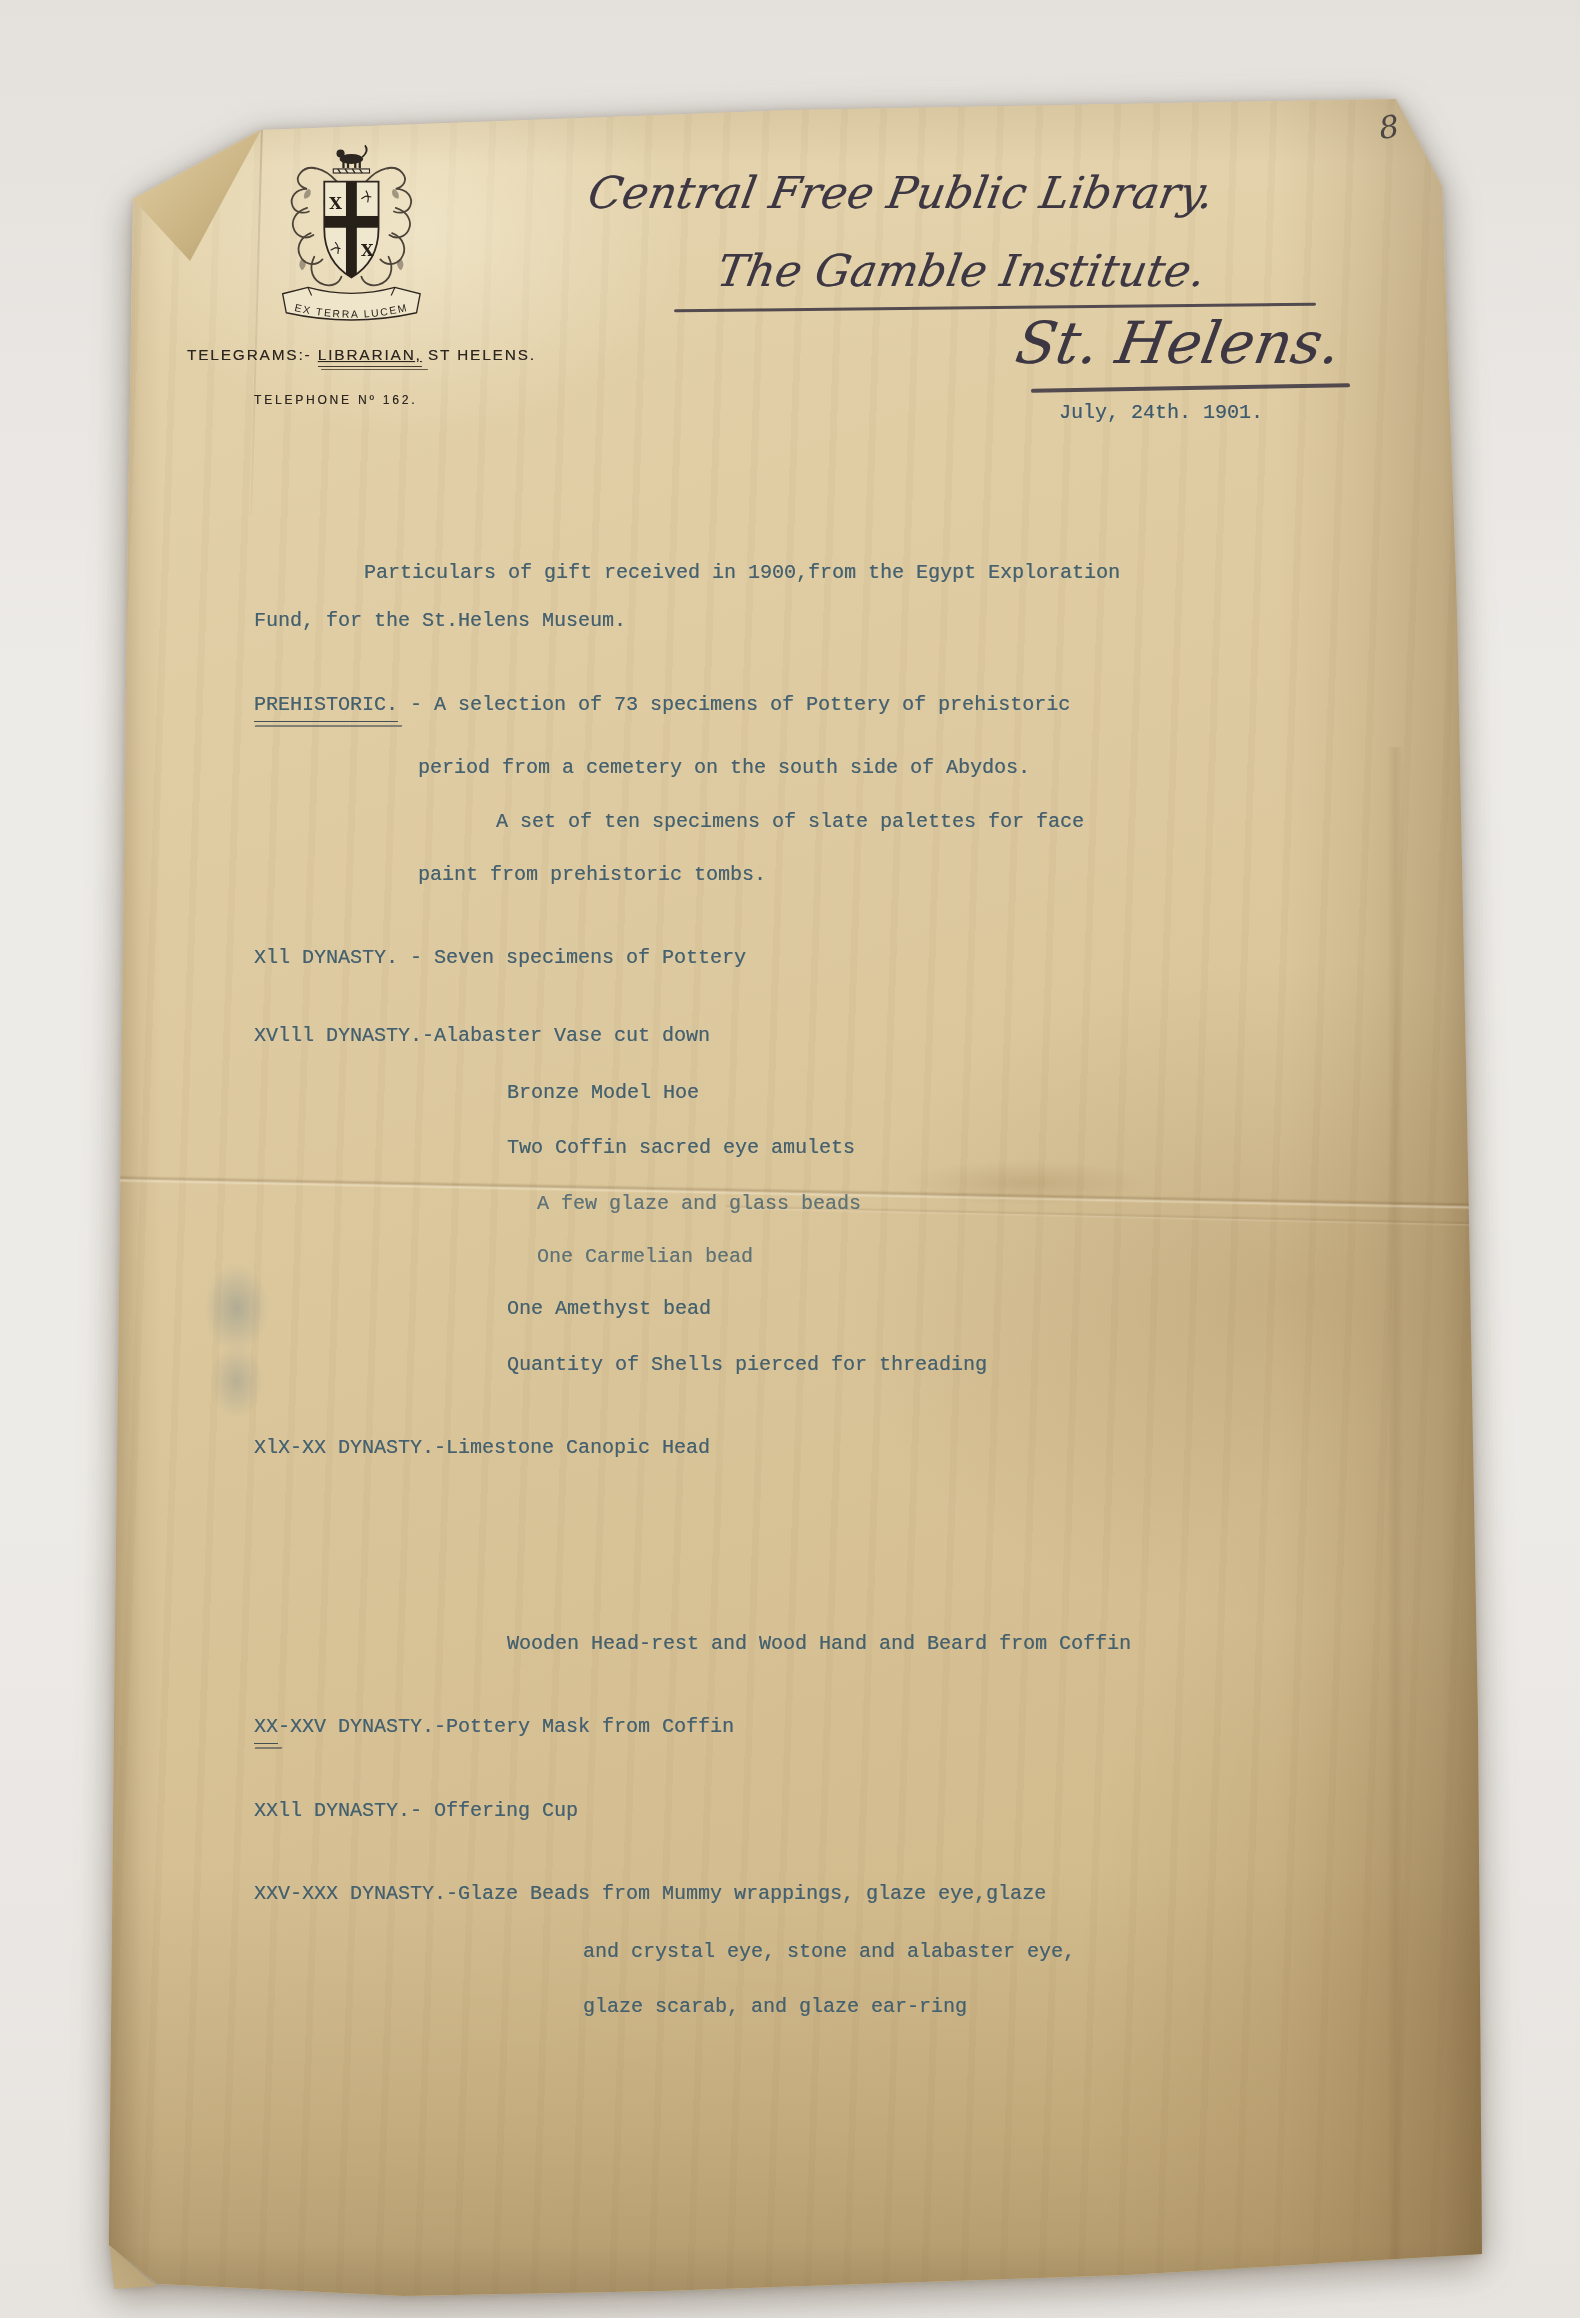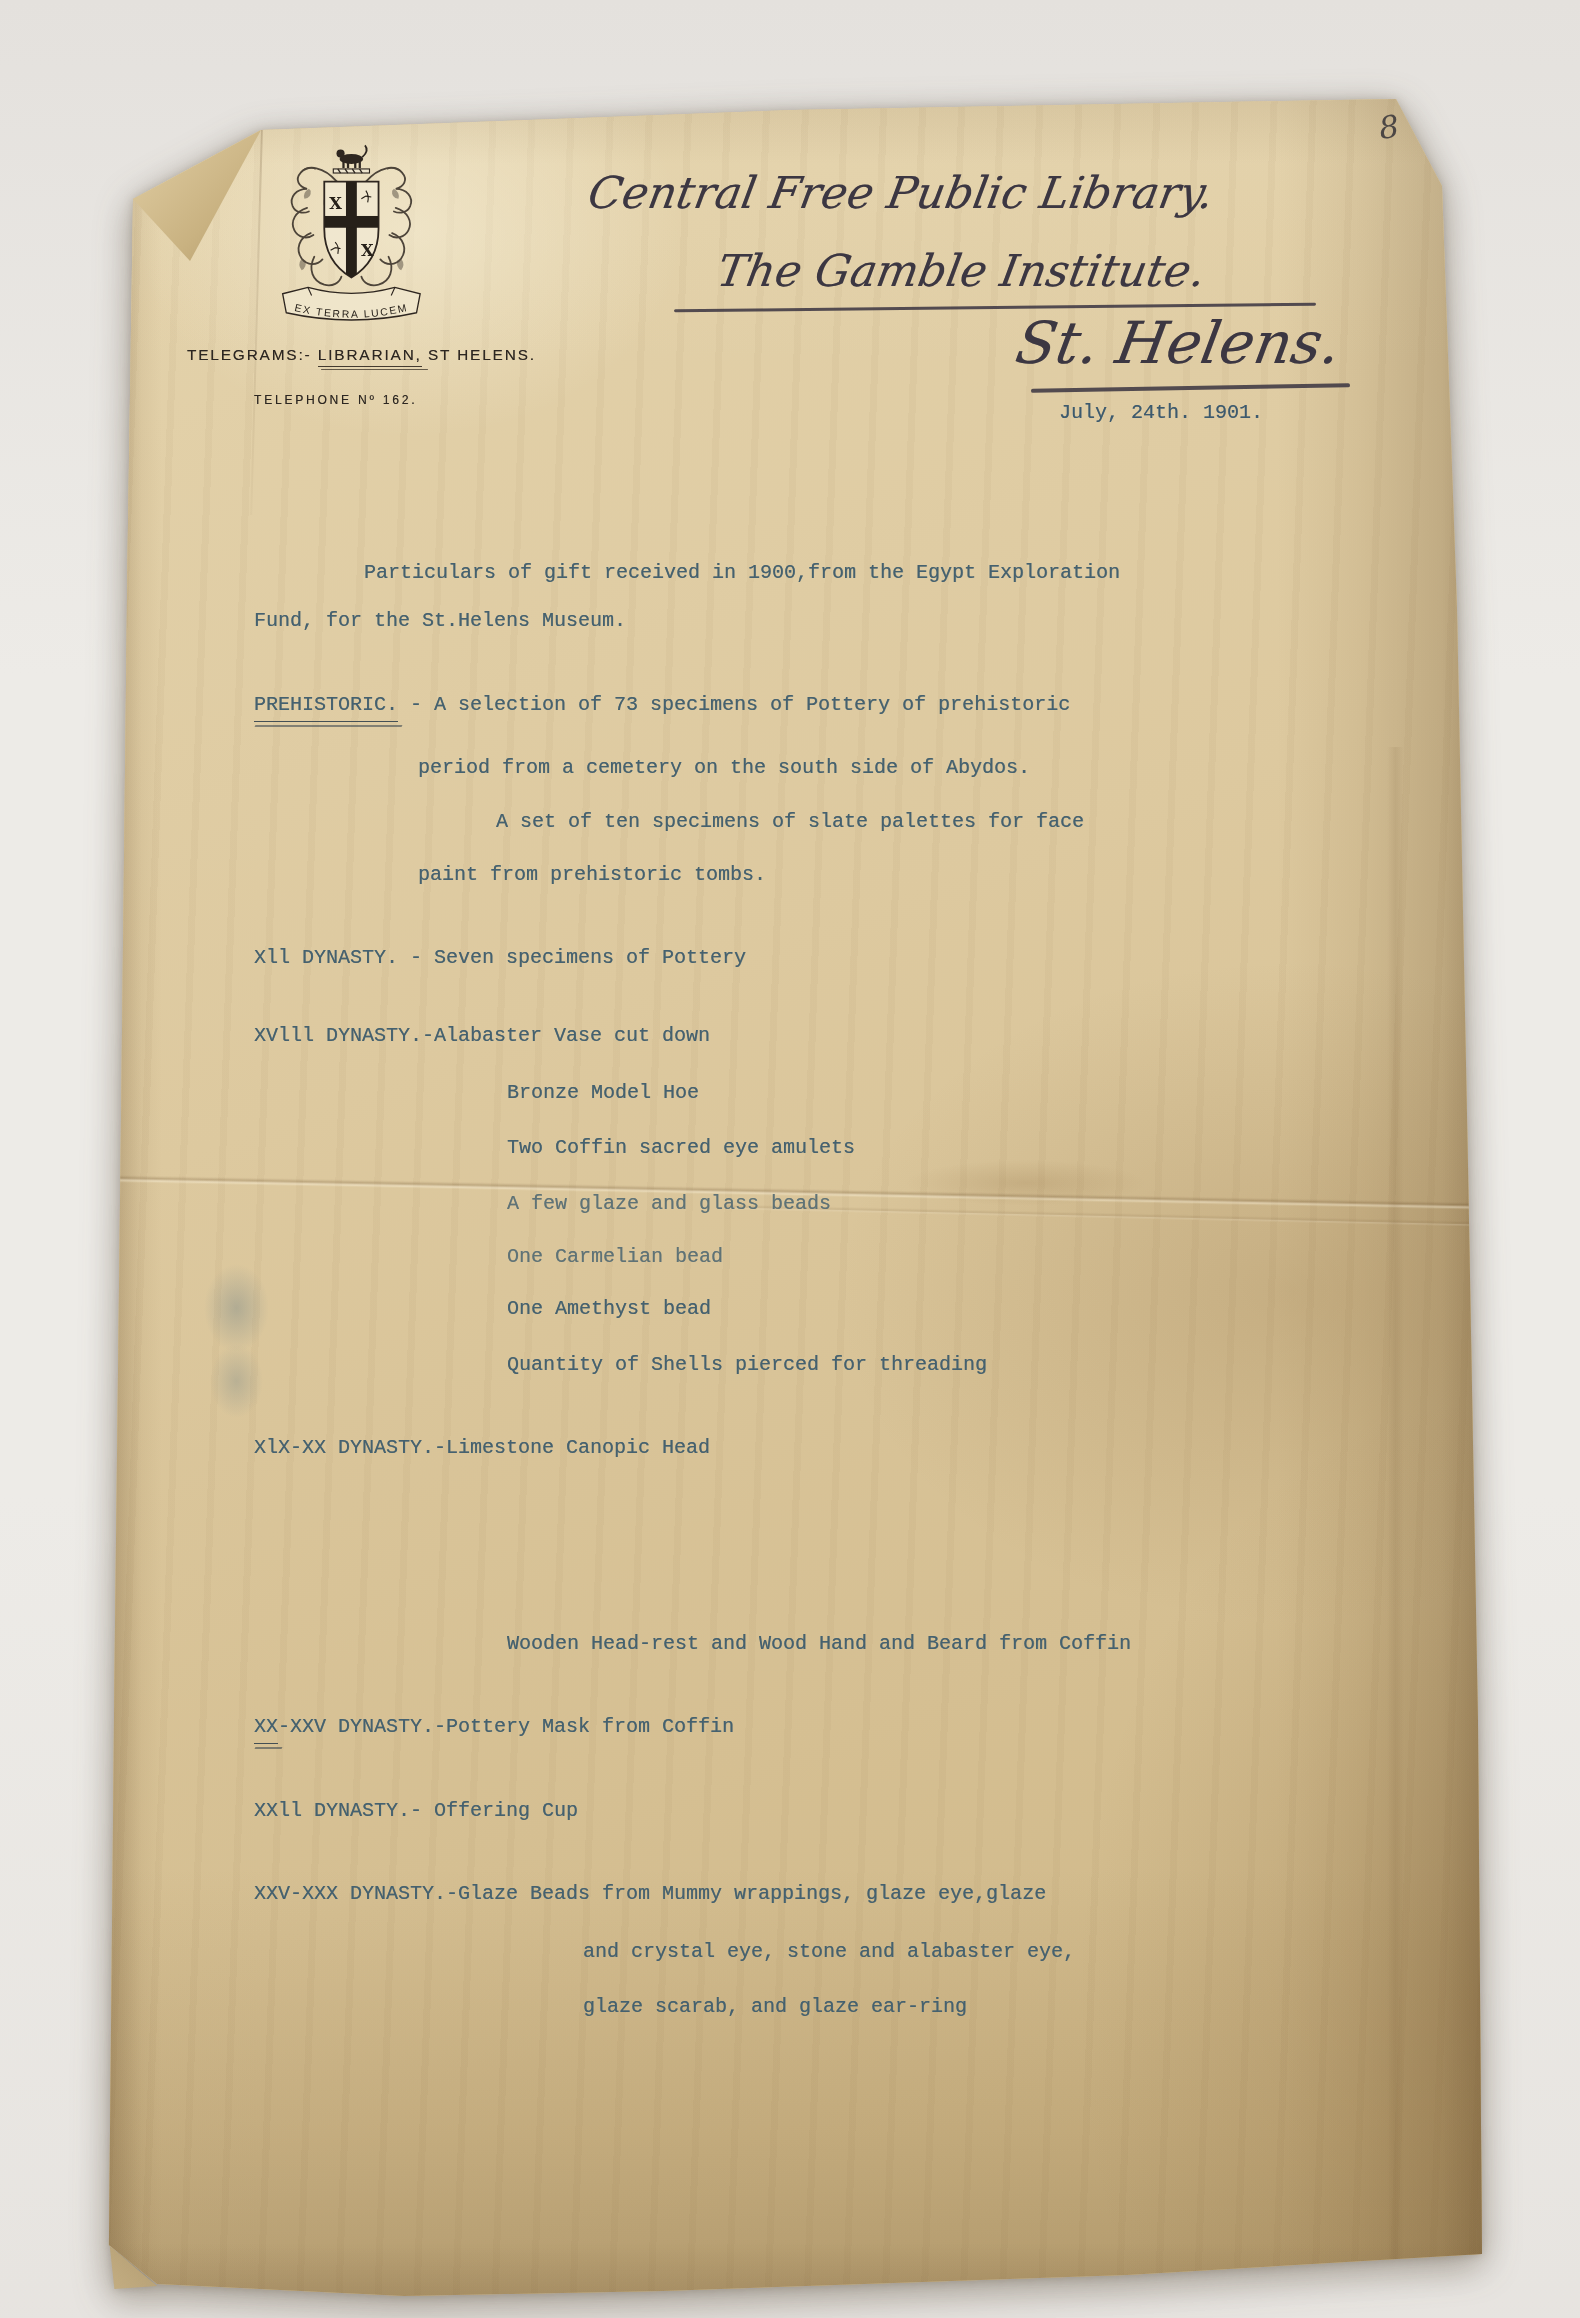--- a/index.html
+++ b/index.html
@@ -44,30 +44,30 @@
   .stain-blue1{left:97px;top:1166px;width:65px;height:88px;
     background:radial-gradient(closest-side,rgba(88,114,128,0.32),transparent);}
   .stain-blue2{left:103px;top:1246px;width:53px;height:74px;opacity:.85;
     background:radial-gradient(closest-side,rgba(88,114,128,0.30),transparent);}
   .stain-brown1{left:798px;top:1062px;width:241px;height:46px;border-radius:40%;
     background:radial-gradient(closest-side,rgba(120,85,40,0.16),transparent);}
 
   .typed{position:absolute;font-family:"Liberation Mono","DejaVu Sans Mono",monospace;
     font-size:20px;line-height:30px;color:#45616f;white-space:pre;
     text-shadow:0.3px 0.4px 0.3px rgba(68,97,111,0.50),-0.1px -0.1px 0.2px rgba(68,97,111,0.22);}
-  .faded{opacity:.82;}
+  .faded{opacity:.82;margin-left:30px;}
   .dblu2{position:relative;display:inline-block;border-bottom:1.9px solid rgba(52,66,76,0.9);padding-bottom:1.4px;}
   .dblu2::after{content:"";position:absolute;left:1.4px;right:-4.6px;bottom:-5.1px;height:1.9px;
     background:rgba(52,66,76,0.55);transform:skewX(-25deg);}
 
   .lh-sans{position:absolute;font-family:"Liberation Sans",sans-serif;color:#2c2621;white-space:pre;
     text-shadow:0.2px 0.2px 0.3px rgba(44,38,33,0.55);}
   .tg{left:80px;top:248px;font-size:15.3px;letter-spacing:1.9px;}
   .tel{left:147px;top:295px;font-size:12px;letter-spacing:2.8px;}
-  .dblu{position:relative;display:inline-block;border-bottom:1.4px solid rgba(45,38,30,0.88);padding-bottom:2.3px;}
+  .dblu{position:relative;display:inline-block;border-bottom:1.4px solid rgba(45,38,30,0.88);padding-bottom:2.3px;text-decoration:underline;}
   .dblu::after{content:"";position:absolute;left:2.8px;right:-6.5px;bottom:-4.2px;height:1.4px;
     background:rgba(45,38,30,0.7);border-radius:0.9px;}
 
   .script{position:absolute;font-family:"DejaVu Serif","Liberation Serif",serif;font-style:italic;
     color:#3c3742;transform:skewX(-10deg);white-space:pre;
     text-shadow:0.3px 0.3px 0.4px rgba(60,55,66,0.45);}
   .s1{left:482px;top:69px;font-size:44px;}
   .s2{left:611px;top:147px;font-size:44px;}
   .s3{left:910px;top:211px;font-size:58px;}
   .hline{position:absolute;background:#3a3441;border-radius:1.9px;opacity:.85;}

